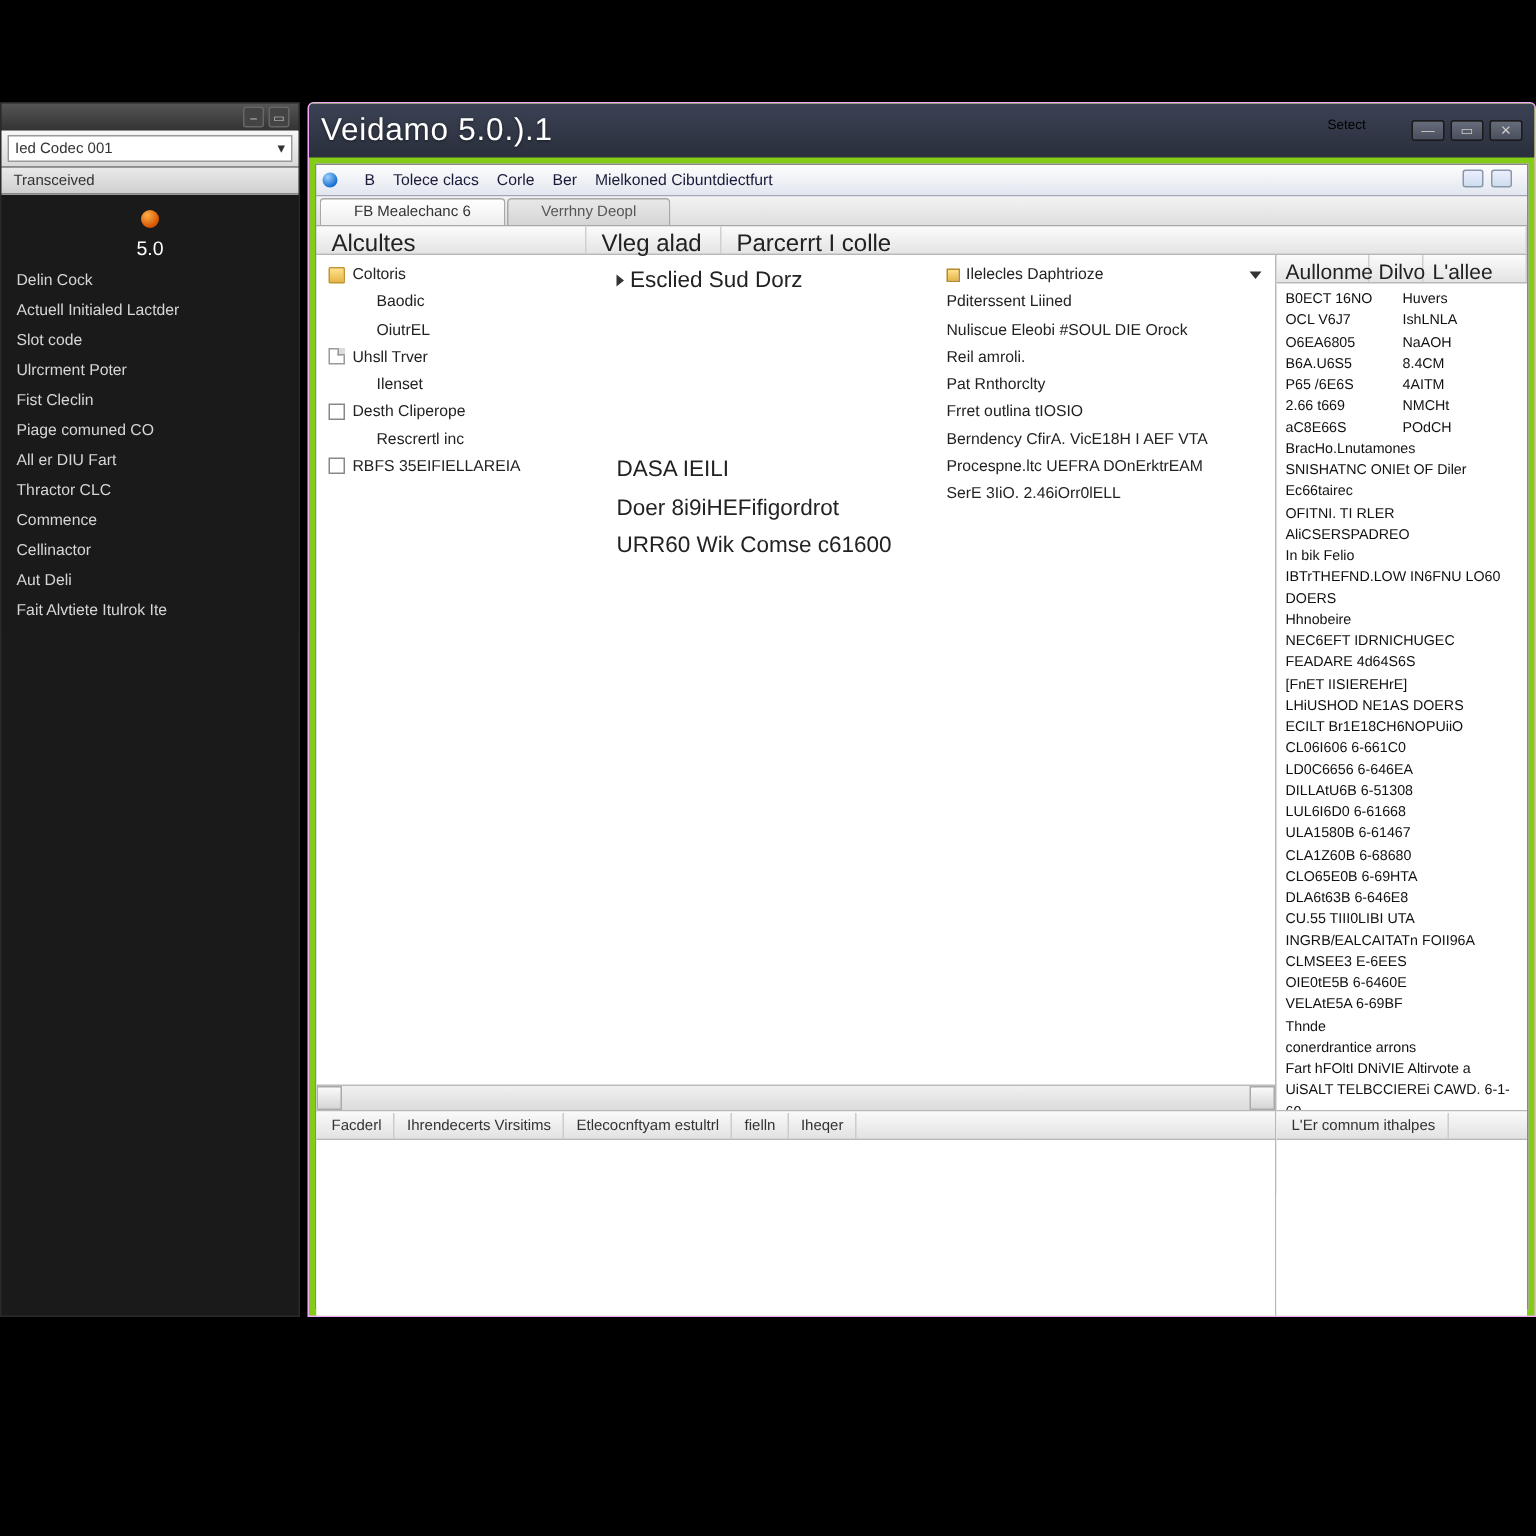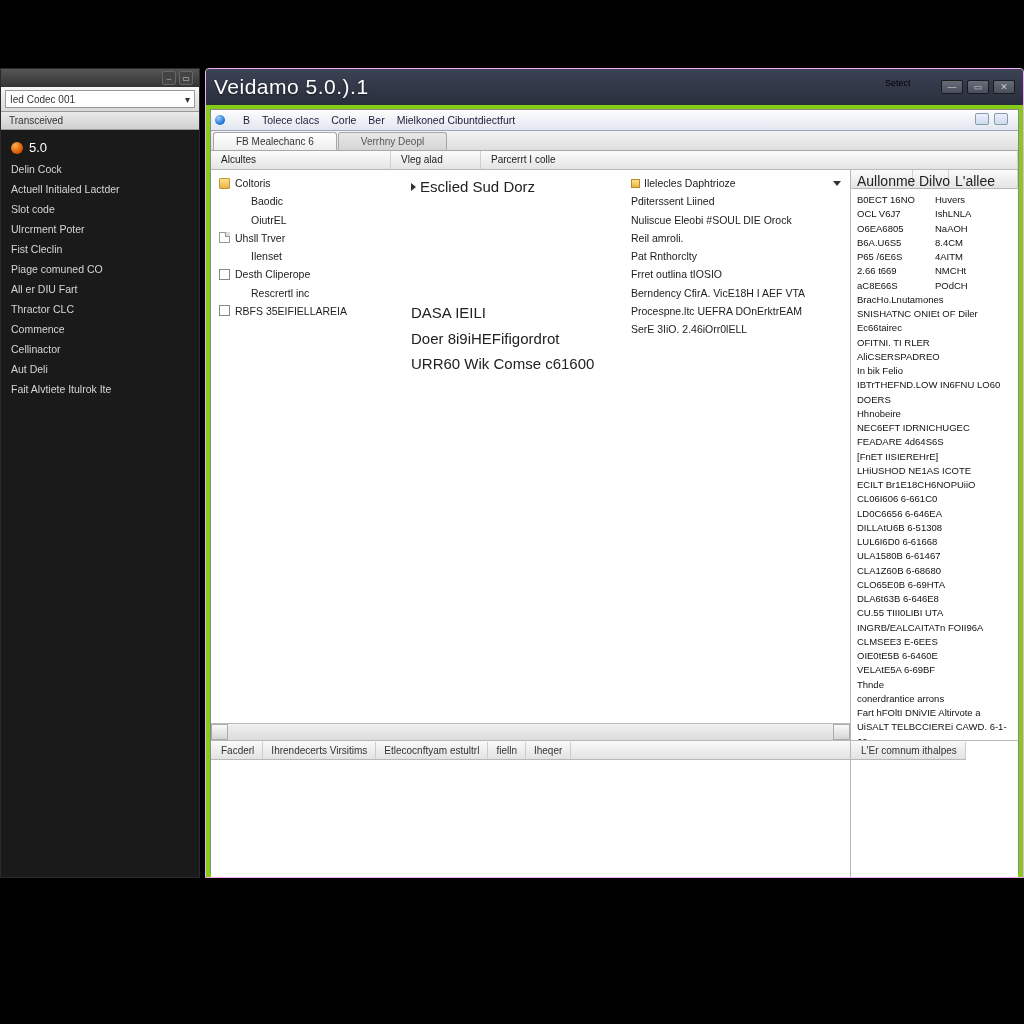--- a/index.html
+++ b/index.html
@@ -45,21 +45,21 @@
 }
 .left-section-head {
   background:linear-gradient(#e9e9e9,#cfcfcf);
   color:#333;font-size:10px;padding:3px 8px;
   border-top:1px solid #999;border-bottom:1px solid #999;
 }
 .left-dark-area { background:#1a1a1a; color:#e5e5e5; padding: 6px 0; }
 .left-ver {
   display:flex;align-items:center;gap:6px;
   padding: 4px 10px;
-  font-size:13px;color:#fff;
+  font-size:13px;color:#fff;flex-direction:column;
 }
 .left-ver .orb {
   width:12px;height:12px;border-radius:50%;
   background: radial-gradient(circle at 35% 30%, #ffae4a, #d35400 70%);
 }
 .left-item {
   padding: 4px 10px; font-size:10.5px; color:#d6d6d6;
   white-space:nowrap;overflow:hidden;text-overflow:ellipsis;
 }
 
@@ -122,21 +122,21 @@
   background:linear-gradient(#fff,#eee);margin-right:1px;
   border-radius:3px 3px 0 0;
 }
 .tabstrip .tab.inactive { background:linear-gradient(#e8e8e8,#d5d5d5);color:#555; }
 
 
 .colheaders {
   height:19px;
   background:linear-gradient(#fbfbfb,#e4e4e4);
   border-bottom:1px solid #b8b8b8;
-  display:flex;font-size:10px;color:#222;
+  display:flex;font-size:16px;color:#222;
 }
 .colheaders > div { padding:3px 10px; border-right:1px solid #d0d0d0; }
 .col-a { width:180px; }
 .col-b { width:90px; }
 .col-c { flex:1; }
 
 
 .main-row {
   display:flex;
   height: 570px;
@@ -208,21 +208,21 @@
 
 .bottom-strip {
   display:flex;height:150px;
 }
 .bottom-left {
   width: 640px;border-right:1px solid #b8b8b8;border-top:1px solid #b8b8b8;
   display:flex;flex-direction:column;background:#fff;
 }
 .bottom-right {
   flex:1;border-top:1px solid #b8b8b8;background:#fff;
-  display:flex;flex-direction:row;gap:36px;
+  display:flex;flex-direction:column;gap:36px;
 }
 .btabs {
   height:19px;background:linear-gradient(#fafafa,#e2e2e2);display:flex;align-items:center;
   font-size:10px;color:#333;border-bottom:1px solid #b8b8b8;padding-left:2px;
 }
 .btabs span{ padding:3px 8px;border-right:1px solid #ccc;}
 </style>
 </head>
 <body>
 
@@ -428,21 +428,21 @@
             </div>
             <div>BracHo.Lnutamones</div>
             <div>SNISHATNC ONIEt OF Diler Ec66tairec</div>
             <div>OFITNI. TI RLER AliCSERSPADREO</div>
             <div>In bik Felio</div>
             <div>IBTrTHEFND.LOW IN6FNU LO60 DOERS</div>
             <div>  Hhnobeire</div>
             <div>  NEC6EFT IDRNICHUGEC</div>
             <div>  FEADARE 4d64S6S</div>
             <div>  [FnET IISIEREHrE]</div>
-            <div>  LHiUSHOD NE1AS ICOTE</div>
+            <div>  LHiUSHOD NE1AS DOERS</div>
             <div>ECILT Br1E18CH6NOPUiiO</div>
             <div>CL06I606 6-661C0</div>
             <div>LD0C6656 6-646EA</div>
             <div>DILLAtU6B 6-51308</div>
             <div>LUL6I6D0 6-61668</div>
             <div>ULA1580B 6-61467</div>
             <div>CLA1Z60B 6-68680</div>
             <div>CLO65E0B 6-69HTA</div>
             <div>DLA6t63B 6-646E8</div>
             <div>CU.55 TIII0LIBI UTA</div>

